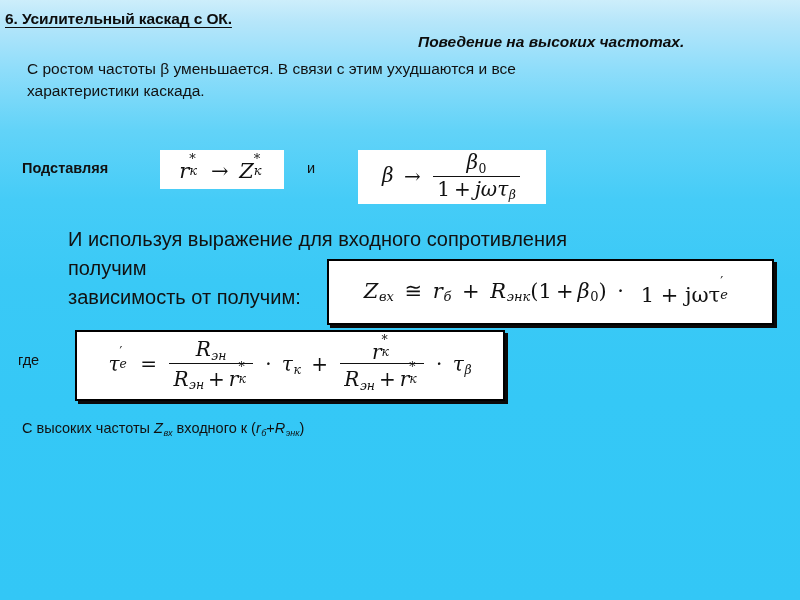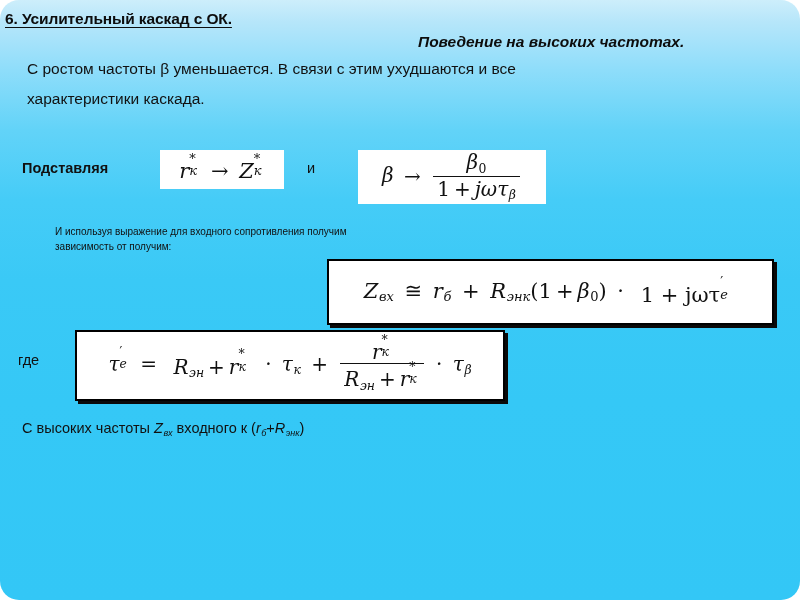--- a/index.html
+++ b/index.html
@@ -19,21 +19,20 @@
     background: linear-gradient(to bottom,
        #cdeefb 0px,
        #b6e6fa 22px,
        #8eddfa 70px,
        #62d3f8 130px,
        #45ccf7 200px,
        #3ac9f6 280px,
        #35c8f6 400px,
        #33c7f6 600px);
     overflow: hidden;
-    border-radius: 19px;
   }
 
   
   .title-left {
     position: absolute;
     left: 5px;
     top: 10px;
     font-size: 15.5px;
     font-weight: bold;
     color: #0d0d0d;
@@ -58,27 +57,27 @@
   .para-1 {
     position: absolute;
     left: 27px;
     top: 58px;
     width: 745px;
     font-size: 15.5px;
     color: #111;
     text-align: justify;
     line-height: 1.42;
   }
-  .para-1 .lastline { display:block;margin-top:8px; }
+  .para-1 .lastline { display:block; }
   .para-2 {
     position: absolute;
-    left: 55px;
+    left: 68px;
     top: 225px;
     width: 580px;
-    font-size: 10px;
+    font-size: 20px;
     color: #111;
     line-height: 1.45;
   }
   .para-3 {
     position: absolute;
     left: 22px;
     top: 420px;
     font-size: 14.5px;
     color: #111;
     white-space: nowrap;
@@ -245,20 +244,21 @@
     </span>
   </div>
 
   <div class="lbl-gde">где</div>
 
   <div class="fbox bordered" id="box-tau">
     <span class="math">
       <i>τ</i><span class="subsup"><span class="s-up">′</span><span class="s-dn">e</span></span>
       <span class="op">=</span>
       <span class="frac">
+        <span class="num"><i>R</i><span class="sub">эн</span></span>
         <span class="den"><i>R</i><span class="sub">эн</span><span class="op">+</span><i>r</i><span class="subsup"><span class="s-up">*</span><span class="s-dn">к</span></span></span>
       </span>
       <span class="op">·</span>
       <i>τ</i><span class="sub">к</span>
       <span class="op">+</span>
       <span class="frac">
         <span class="num"><i>r</i><span class="subsup"><span class="s-up">*</span><span class="s-dn">к</span></span></span>
         <span class="den"><i>R</i><span class="sub">эн</span><span class="op">+</span><i>r</i><span class="subsup"><span class="s-up">*</span><span class="s-dn">к</span></span></span>
       </span>
       <span class="op">·</span>

